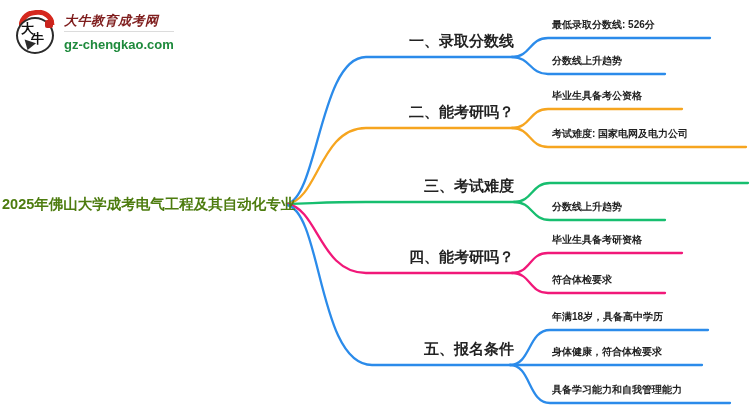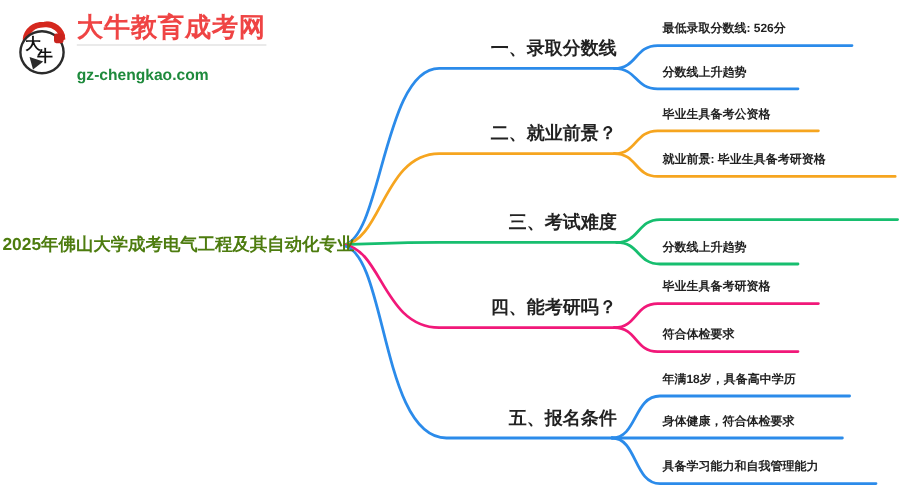--- a/index.html
+++ b/index.html
@@ -11,22 +11,22 @@
   
   .logo{position:absolute;left:14px;top:10px;display:flex;align-items:center;gap:8px;}
   .bubble{position:relative;width:42px;height:46px;}
   .bubble-circle{position:absolute;left:2px;top:7px;width:34px;height:33px;border:2px solid #2b2b2b;border-radius:50%;background:#fff;}
   .bubble-tail{position:absolute;left:8px;bottom:0px;width:0;height:0;border:6px solid transparent;border-top:9px solid #2b2b2b;transform:rotate(18deg);}
   .bubble-arc{position:absolute;left:4px;top:0px;width:26px;height:12px;border:5px solid #d5281e;border-bottom:none;border-radius:16px 16px 0 0;transform:rotate(-6deg);}
   .bubble-char1{position:absolute;left:7px;top:12px;font-size:13px;font-weight:bold;color:#111;line-height:13px;}
   .bubble-char2{position:absolute;left:17px;top:22px;font-size:13px;font-weight:bold;color:#111;line-height:13px;}
   .bubble-seal{position:absolute;right:3px;top:10px;width:8px;height:8px;background:#c9231d;border-radius:2px;}
   .logo-text{display:flex;flex-direction:column;line-height:1.15;}
-  .site-name{font-size:22px;font-weight:bold;color:#ef4444;letter-spacing:0.5px;}
-  .site-domain{font-size:13px;font-weight:bold;color:#1e8a3c;border-top:1px solid #dcdcdc;margin-top:2px;padding-top:18px;}
+  .site-name{font-size:13px;font-weight:bold;color:#7f1d1d;letter-spacing:0.5px;font-style:italic;}
+  .site-domain{font-size:13px;font-weight:bold;color:#1e8a3c;border-top:1px solid #dcdcdc;margin-top:2px;padding-top:6px;}
   
   .root-topic{
     position:absolute;left:2px;top:195px;width:286px;text-align:left;
     font-size:14.5px;font-weight:bold;color:#4d7c0f;white-space:nowrap;line-height:18px;
   }
   .branch-label{
     position:absolute;left:368px;width:146px;text-align:right;
     font-size:15px;font-weight:600;color:#222;white-space:nowrap;line-height:20px;
   }
   .leaf-label{
@@ -77,29 +77,29 @@
     </div>
     <div class="logo-text">
       <div class="site-name">大牛教育成考网</div>
       <div class="site-domain">gz-chengkao.com</div>
     </div>
   </div>
 
   <div class="root-topic">2025年佛山大学成考电气工程及其自动化专业</div>
 
   <div class="branch-label" style="top:31px">一、录取分数线</div>
-  <div class="branch-label" style="top:102px">二、就业前景？</div>
+  <div class="branch-label" style="top:102px">二、能考研吗？</div>
   <div class="branch-label" style="top:176px">三、考试难度</div>
   <div class="branch-label" style="top:247px">四、能考研吗？</div>
   <div class="branch-label" style="top:339px">五、报名条件</div>
 
   <div class="leaf-label" style="top:16px">最低录取分数线: 526分</div>
   <div class="leaf-label" style="top:87px">毕业生具备考公资格</div>
   <div class="leaf-label" style="top:52px">分数线上升趋势</div>
-  <div class="leaf-label" style="top:125px">就业前景: 毕业生具备考研资格</div>
+  <div class="leaf-label" style="top:125px">考试难度: 国家电网及电力公司</div>
   <div class="leaf-label" style="top:198px">分数线上升趋势</div>
   <div class="leaf-label" style="top:231px">毕业生具备考研资格</div>
   <div class="leaf-label" style="top:271px">符合体检要求</div>
   <div class="leaf-label" style="top:308px">年满18岁，具备高中学历</div>
   <div class="leaf-label" style="top:343px">身体健康，符合体检要求</div>
   <div class="leaf-label" style="top:381px">具备学习能力和自我管理能力</div>
 
 </div>
 
 </body></html>

